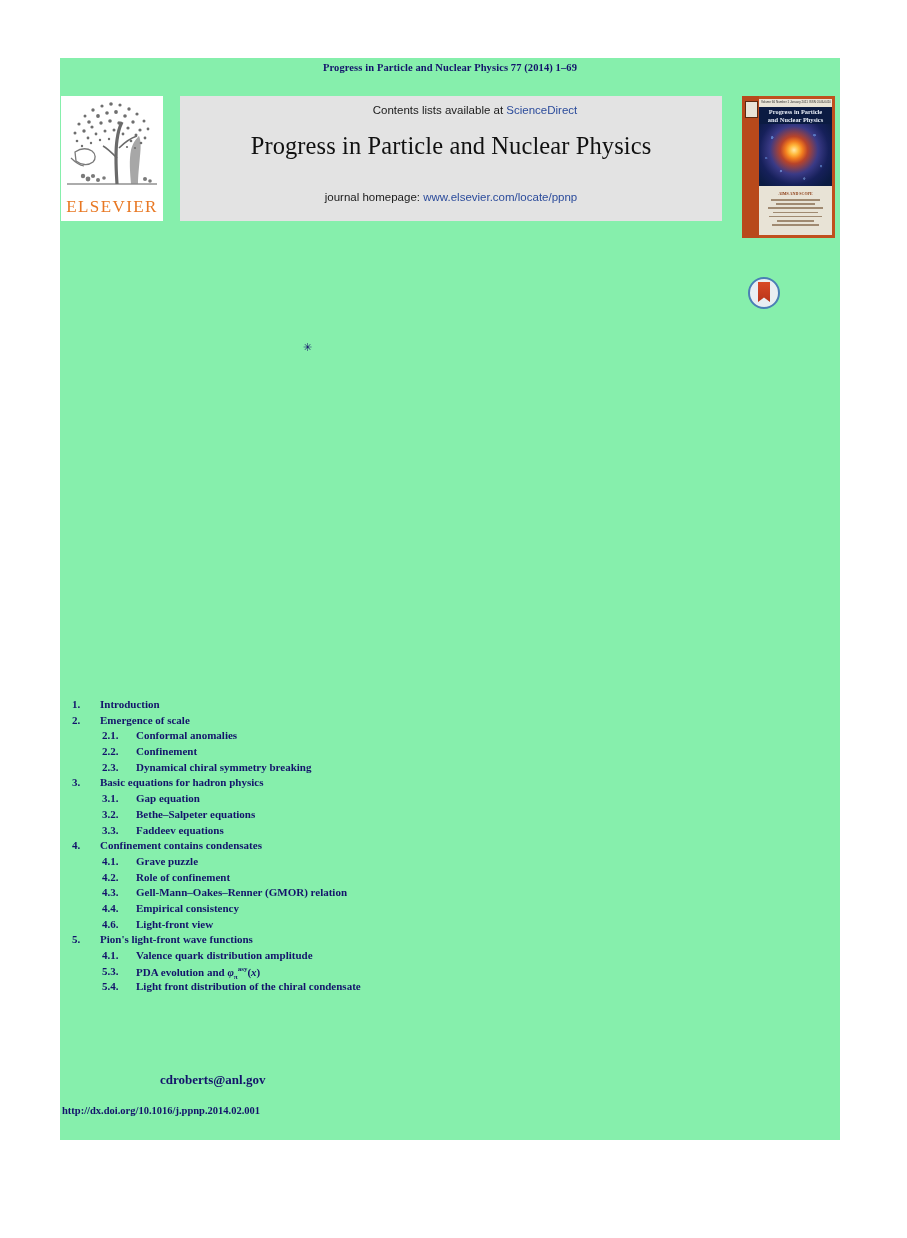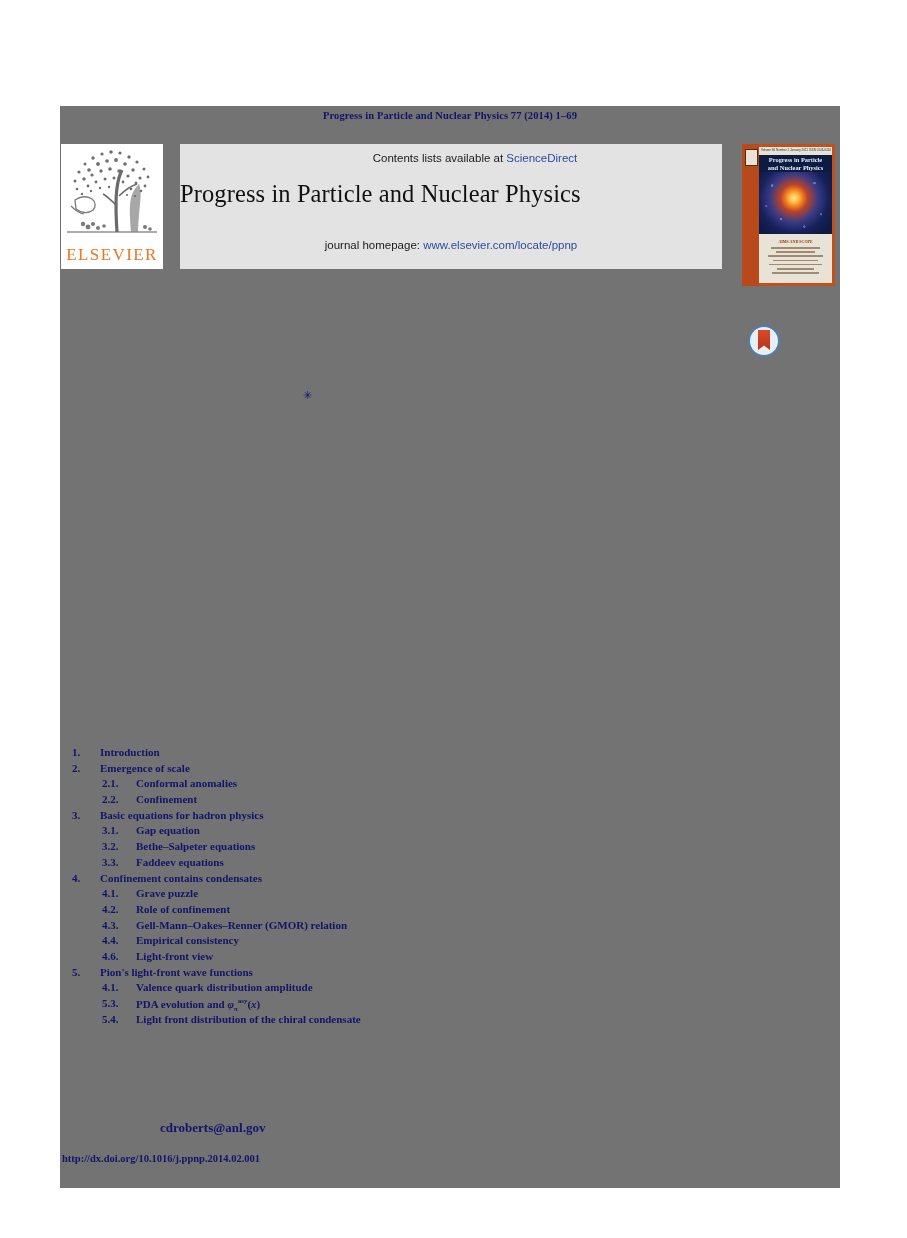--- a/index.html
+++ b/index.html
@@ -16,23 +16,22 @@
     overflow: hidden;
   }
 
   
   #page-sheet {
     position: absolute;
     left: 60px;
     top: 58px;
     width: 780px;
     height: 1082px;
-    background: #737373;
+    background: #86efac;
     overflow: hidden;
-    margin-top: 48px;
   }
 
   
   #running-head {
     position: absolute;
     left: 0;
     top: 0;
     width: 780px;
     height: 20px;
     line-height: 20px;
@@ -106,21 +105,21 @@
   }
   #sciencedirect-link {
     color: #2b4b9b;
     text-decoration: none;
   }
   #journal-title {
     position: absolute;
     left: 0;
     top: 36px;
     width: 542px;
-    text-align: left;
+    text-align: center;
     font-family: "Liberation Serif", "DejaVu Serif", serif;
     font-size: 24.5px;
     color: #111111;
     letter-spacing: 0.1px;
   }
   #homepage-line {
     position: absolute;
     left: 0;
     top: 95px;
     width: 542px;
@@ -467,20 +466,24 @@
         <span class="toc-label">Emergence of scale</span>
       </div>
       <div class="toc-row level-2">
         <span class="toc-num">2.1.</span>
         <span class="toc-label">Conformal anomalies</span>
       </div>
       <div class="toc-row level-2">
         <span class="toc-num">2.2.</span>
         <span class="toc-label">Confinement</span>
       </div>
+      <div class="toc-row level-2">
+        <span class="toc-num">2.3.</span>
+        <span class="toc-label">Dynamical chiral symmetry breaking</span>
+      </div>
       <div class="toc-row level-1">
         <span class="toc-num">3.</span>
         <span class="toc-label">Basic equations for hadron physics</span>
       </div>
       <div class="toc-row level-2">
         <span class="toc-num">3.1.</span>
         <span class="toc-label">Gap equation</span>
       </div>
       <div class="toc-row level-2">
         <span class="toc-num">3.2.</span>

